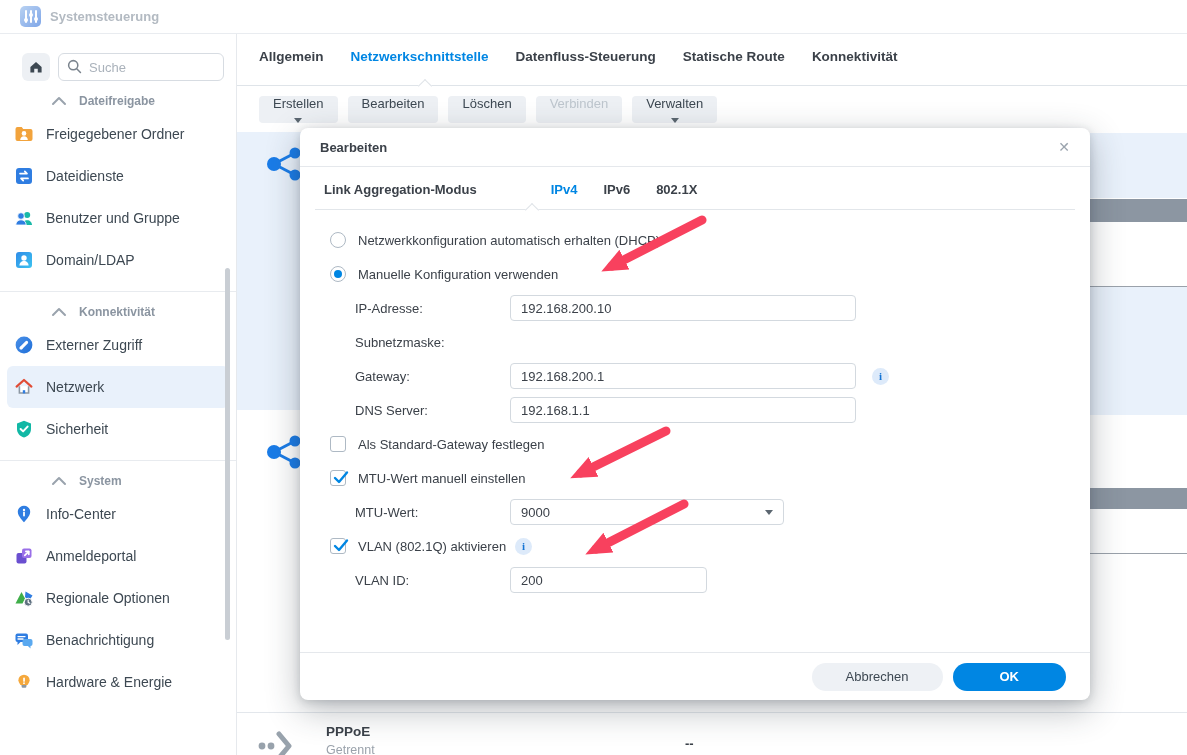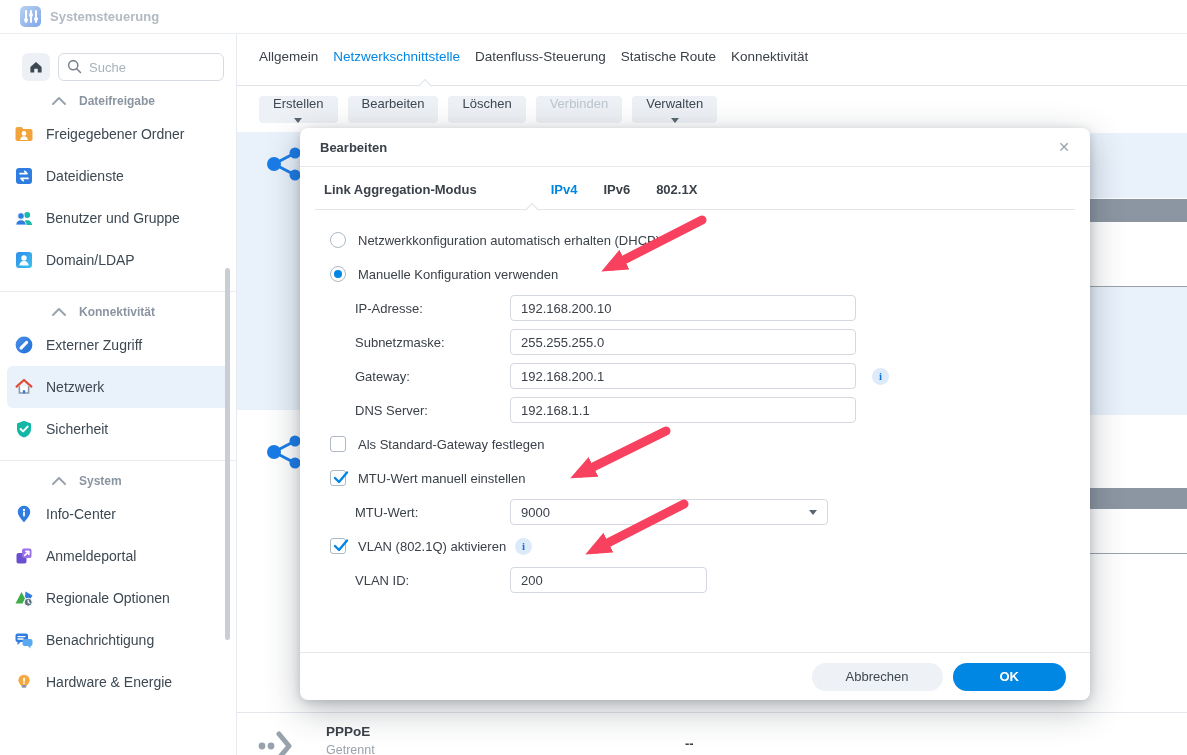--- a/index.html
+++ b/index.html
@@ -26,21 +26,21 @@
   .search-glyph { position:absolute; left:8px; top:5px; }
   .section-head { height:24px; margin-top:8px; padding-left:14px; display:flex; align-items:center; gap:12px; font-size:12px; font-weight:bold; color:#8b95a1;margin-left:37px; }
   .side-item { height:42px; margin:0 7px; padding-left:7px; border-radius:6px; display:flex; align-items:center; gap:12px; font-size:14px; color:#3d4852; cursor:pointer; }
   .side-item.selected { background:#e9f1fb; }
   .side-item .ic { width:20px; height:20px; flex:0 0 auto; display:flex; }
   .side-divider { height:1px; background:#e8ebef; margin:10px 0 6px 0; }
   .side-scrollbar { position:absolute; right:6px; top:234px; width:5px; height:372px; background:#c9ced4; border-radius:3px; }
 
   
   .content { position:absolute; left:237px; top:34px; right:0; bottom:0; background:#fff; overflow:hidden; }
-  .tabs { position:absolute; left:22px; top:15px; display:flex; gap:15px; font-size:13.5px; font-weight:normal; color:#3b4149; }
+  .tabs { position:absolute; left:22px; top:15px; display:flex; gap:27px; font-size:13.5px; font-weight:bold; color:#3b4149; }
   .tabs .tab { cursor:pointer; }
   .tabs .tab.active { color:#0086e3; }
   .tab-line { position:absolute; left:0; right:0; top:51px; height:1px; background:#dfe4e9; }
   .notch { position:absolute; width:10px; height:10px; background:#fff; border-left:1px solid #dfe3e8; border-top:1px solid #dfe3e8; transform:rotate(45deg); }
   .tab-notch { left:183px; top:47px; }
   .toolbar { position:absolute; left:22px; top:62px; display:flex; gap:10px; }
   .tb-btn { height:27px; padding:0 14px; background:#edf0f4; border-radius:4px; border:none; display:inline-flex; align-items:center; gap:7px; font-size:13px; color:#3d4852; font-family:inherit; cursor:pointer;flex-direction:column; }
   .tb-btn.disabled { color:#bdc5cd; cursor:default; }
   .caret { width:0; height:0; border-left:4px solid transparent; border-right:4px solid transparent; border-top:5px solid #5b6670; }
 
@@ -73,21 +73,21 @@
   .dlg-tab-notch { left:212px; bottom:-6px; top:auto; }
   .dlg-body { padding:13px 0 0 30px; font-size:13px; color:#3b4149; }
   .row { height:34px; display:flex; align-items:center; }
   .radio { width:16px; height:16px; border:1px solid #aeb9c4; border-radius:50%; background:#fff; margin-right:12px; flex:0 0 auto; position:relative; cursor:pointer; }
   .radio.on::after { content:""; position:absolute; left:3px; top:3px; width:8px; height:8px; border-radius:50%; background:#0086e3; }
   .checkbox { width:16px; height:16px; border:1px solid #aeb9c4; border-radius:3px; background:#fff; margin-right:12px; flex:0 0 auto; position:relative; cursor:pointer; }
   .checkbox svg { position:absolute; left:1px; top:-2px; overflow:visible; }
   .f-label { margin-left:25px; width:155px; flex:0 0 auto; }
   .f-input { width:346px; height:26px; border:1px solid #d3d9df; border-radius:4px; padding:0 10px; font-size:13px; color:#3b4149; font-family:Liberation Sans, sans-serif; outline:none; }
   .f-input.narrow { width:197px; }
-  .f-select { width:318px; height:26px; border:1px solid #d3d9df; border-radius:4px; padding:0 10px; display:flex; align-items:center; cursor:pointer; position:relative; }
+  .f-select { width:274px; height:26px; border:1px solid #d3d9df; border-radius:4px; padding:0 10px; display:flex; align-items:center; cursor:pointer; position:relative; }
   .f-select .caret { position:absolute; right:10px; top:10px; }
   .info-badge { width:17px; height:17px; border-radius:50%; background:#ddeafa; color:#1474d4; font-size:11px; font-weight:bold; font-family:"Liberation Serif", serif; display:inline-flex; align-items:center; justify-content:center; flex:0 0 auto; cursor:pointer; }
   .gw-info { margin-left:16px; }
   .vlan-info { margin-left:9px; }
   .dlg-footer { position:absolute; left:0; right:0; top:524px; height:48px; border-top:1px solid #e5e8ec; display:flex; align-items:center; justify-content:flex-end; gap:10px; padding-right:24px; }
   .btn { height:28px; border:none; border-radius:14px; font-size:13px; font-family:inherit; cursor:pointer; padding:0 34px; }
   .btn.cancel { background:#eef1f5; color:#3d4852; }
   .btn.ok { background:#0086e3; color:#fff; font-weight:bold; padding:0 47px; }
 
   .arrows { position:absolute; left:0; top:0; z-index:50; pointer-events:none; }
@@ -394,21 +394,20 @@
         <span class="radio on"></span>
         <span>Manuelle Konfiguration verwenden</span>
       </div>
 
       <div class="row">
         <span class="f-label">IP-Adresse:</span>
         <input class="f-input" value="192.168.200.10" style="">
       </div>
       <div class="row">
         <span class="f-label">Subnetzmaske:</span>
-        <input class="f-input" value="255.255.255.0" style="">
       </div>
       <div class="row">
         <span class="f-label">Gateway:</span>
         <input class="f-input" value="192.168.200.1" style="">
         <span class="info-badge gw-info">i</span>
       </div>
       <div class="row">
         <span class="f-label">DNS Server:</span>
         <input class="f-input" value="192.168.1.1" style="">
       </div>

